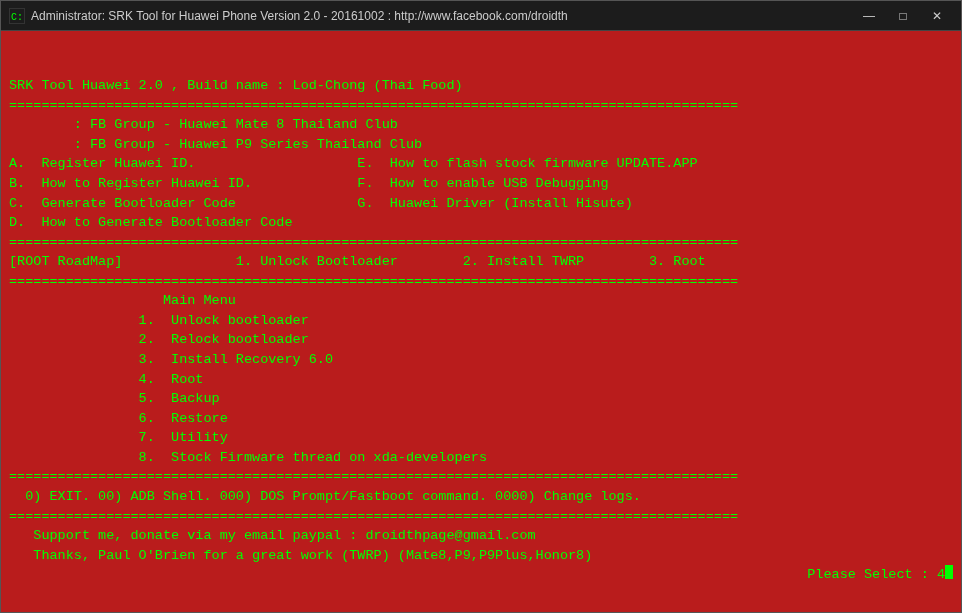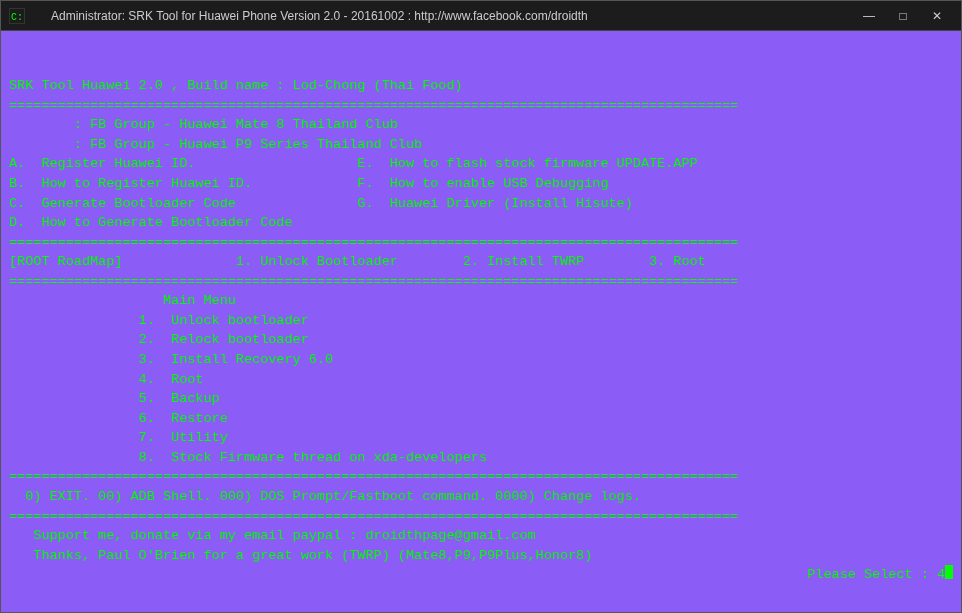--- a/index.html
+++ b/index.html
@@ -52,21 +52,20 @@
 
     .title-bar-icon svg {
       width: 14px;
       height: 14px;
     }
 
     .title-bar-text {
       color: #ccc;
       font-size: 12px;
       font-family: 'Segoe UI', sans-serif;
-      margin-left: 20px;
     }
 
     .title-bar-controls {
       display: flex;
       gap: 2px;
     }
 
     .title-btn {
       width: 32px;
       height: 22px;
@@ -75,21 +74,21 @@
       color: #ccc;
       font-size: 12px;
       cursor: pointer;
       display: flex;
       align-items: center;
       justify-content: center;
       font-family: 'Segoe UI', sans-serif;
     }
 
     .terminal {
-      background: #8b5cf6;
+      background: #b91c1c;
       color: #00ff00;
       flex: 1;
       padding: 6px 8px;
       font-family: 'Courier New', Courier, monospace;
       font-size: 13.5px;
       line-height: 1.45;
       overflow: hidden;
       white-space: pre;
     }
 

